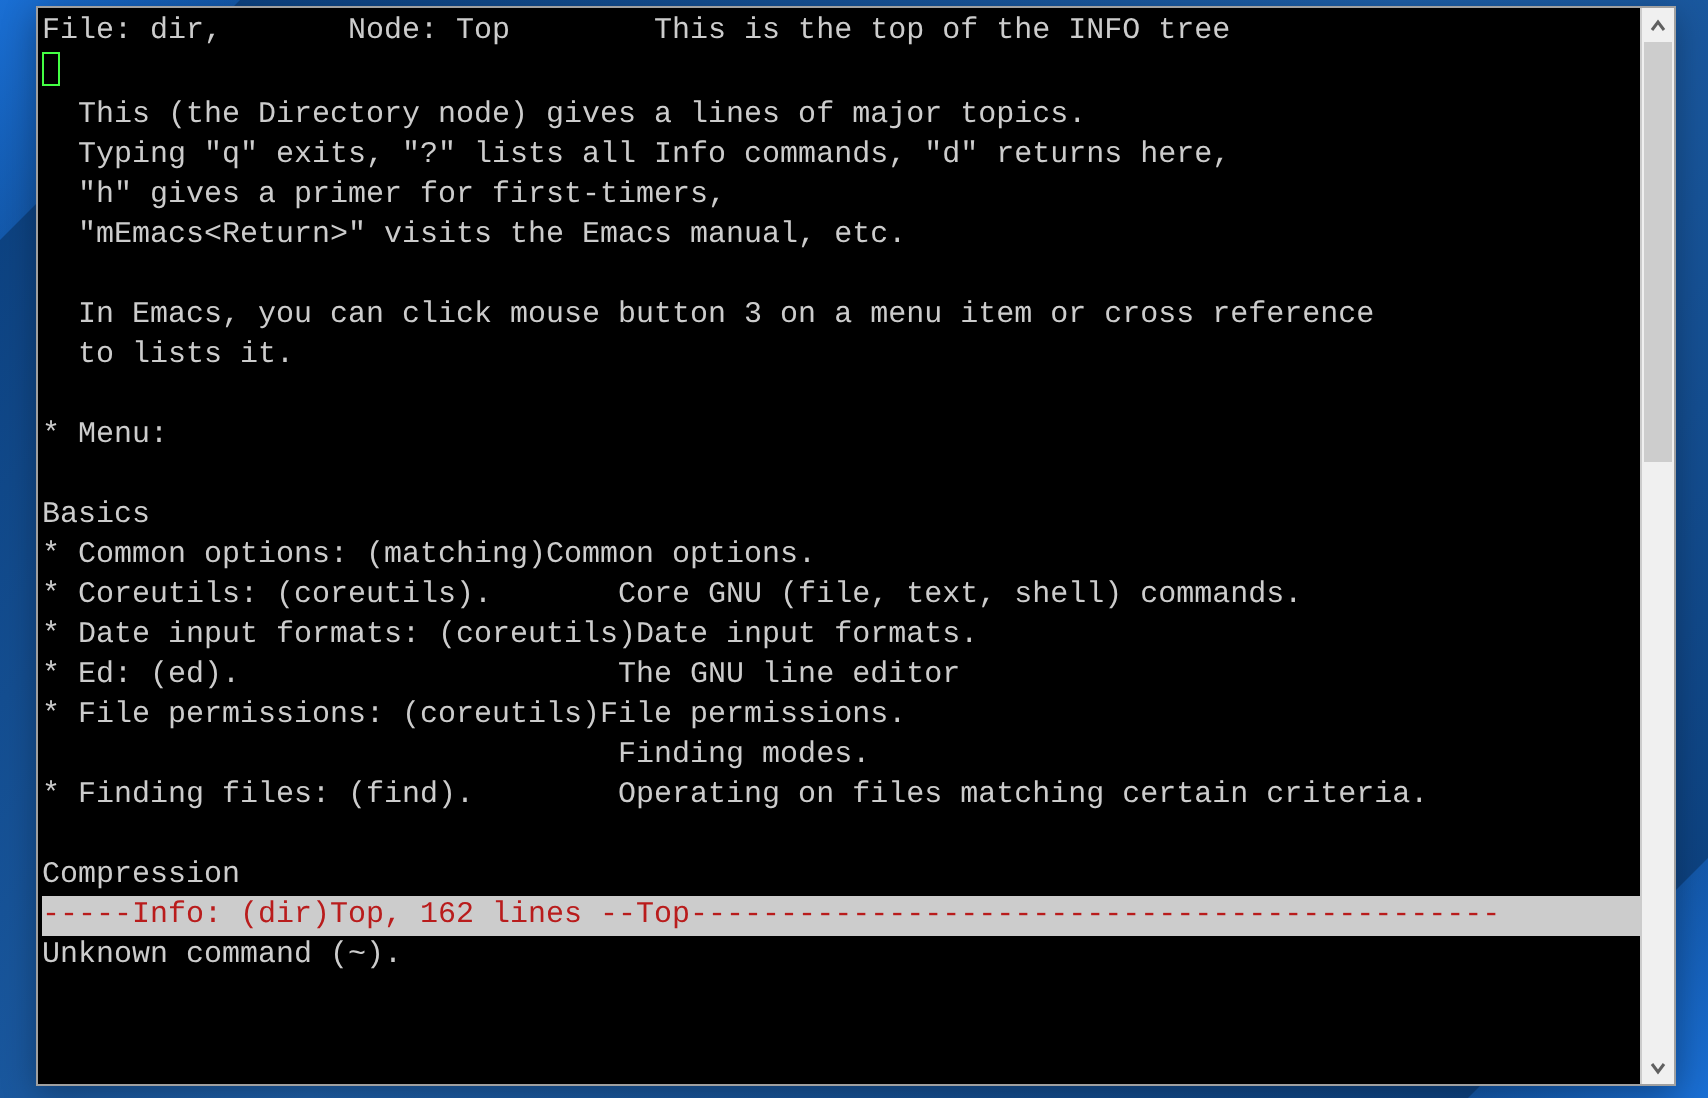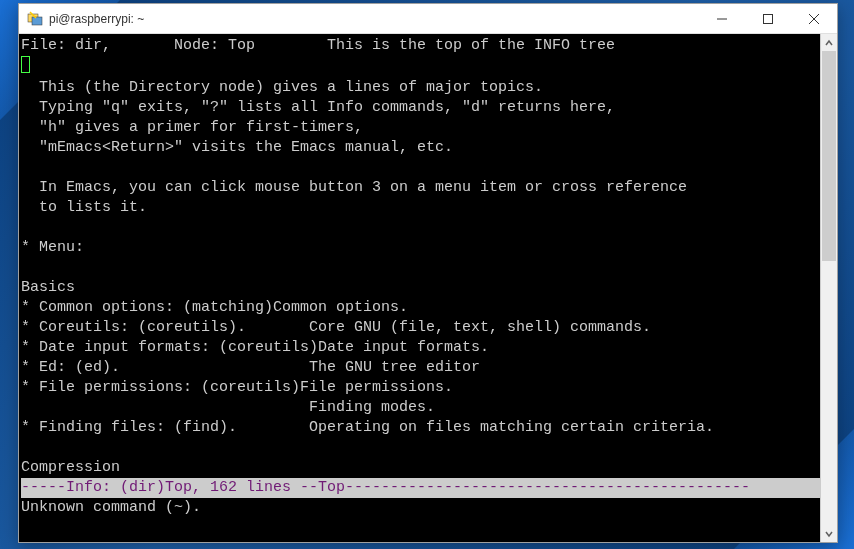--- a/index.html
+++ b/index.html
@@ -98,74 +98,46 @@
     border-radius: 0;
   }
   .cursor {
     display: inline-block;
     width: 9px;
     height: 17px;
     border: 1px solid #4f4;
     vertical-align: baseline;
     margin-bottom: -2px;
   }
-  .statusline { background: #ccc; color:#701a75; display:inline-block; width: 100%; }
+  .statusline { background: #ccc; color:#b91c1c; display:inline-block; width: 100%; }
 </style>
 </head>
 <body>
 <div class="corner-tl"></div>
 <div class="corner-br"></div>
 
 <div class="window">
-  <div class="titlebar">
-    <span class="titlebar-icon">
-      <svg viewBox="0 0 16 16">
-          <rect x="1" y="3" width="10" height="8" fill="#ffd966" stroke="#333" stroke-width="0.5"></rect>
-          <rect x="5" y="6" width="10" height="8" fill="#5b9bd5" stroke="#333" stroke-width="0.5"></rect>
-          <line x1="3" y1="1" x2="9" y2="7" stroke="#ffcc00" stroke-width="1.5"></line>
-        </svg>
-    </span>
-    <span class="titlebar-title">pi@raspberrypi: ~</span>
-    <div class="win-controls">
-      <div class="win-btn">
-          <svg width="10" height="10">
-            <line x1="0" y1="5" x2="10" y2="5" stroke="currentColor" stroke-width="1"></line>
-          </svg>
-        </div>
-      <div class="win-btn">
-          <svg width="10" height="10">
-            <rect x="0.5" y="0.5" width="9" height="9" fill="none" stroke="currentColor" stroke-width="1"></rect>
-          </svg>
-        </div>
-      <div class="win-btn close">
-          <svg width="10" height="10">
-            <line x1="0" y1="0" x2="10" y2="10" stroke="currentColor" stroke-width="1"></line>
-            <line x1="10" y1="0" x2="0" y2="10" stroke="currentColor" stroke-width="1"></line>
-          </svg>
-        </div>
-    </div>
-  </div>
   <div class="terminal-wrap">
     <div class="terminal"><span>File: dir,       Node: Top        This is the top of the INFO tree</span>
 <span class="cursor"></span>
 <span>  This (the Directory node) gives a lines of major topics.</span>
 <span>  Typing "q" exits, "?" lists all Info commands, "d" returns here,</span>
 <span>  "h" gives a primer for first-timers,</span>
 <span>  "mEmacs&lt;Return&gt;" visits the Emacs manual, etc.</span>
 <span></span>
 <span>  In Emacs, you can click mouse button 3 on a menu item or cross reference</span>
 <span>  to lists it.</span>
 
 <span>* Menu:</span>
 
 <span>Basics</span>
 <span>* Common options: (matching)Common options.</span>
 <span>* Coreutils: (coreutils).       Core GNU (file, text, shell) commands.</span>
 <span>* Date input formats: (coreutils)Date input formats.</span>
-<span>* Ed: (ed).                     The GNU tree editor</span>
+<span>* Ed: (ed).                     The GNU line editor</span>
 <span>* File permissions: (coreutils)File permissions.</span>
 <span>                                Finding modes.</span>
 <span>* Finding files: (find).        Operating on files matching certain criteria.</span>
 
 <span>Compression</span>
 <span class="statusline">-----Info: (dir)Top, 162 lines --Top---------------------------------------------</span>
 <span>Unknown command (~).</span></div>
     <div class="scrollbar">
       <div class="scroll-arrow">
         <svg width="8" height="8">

